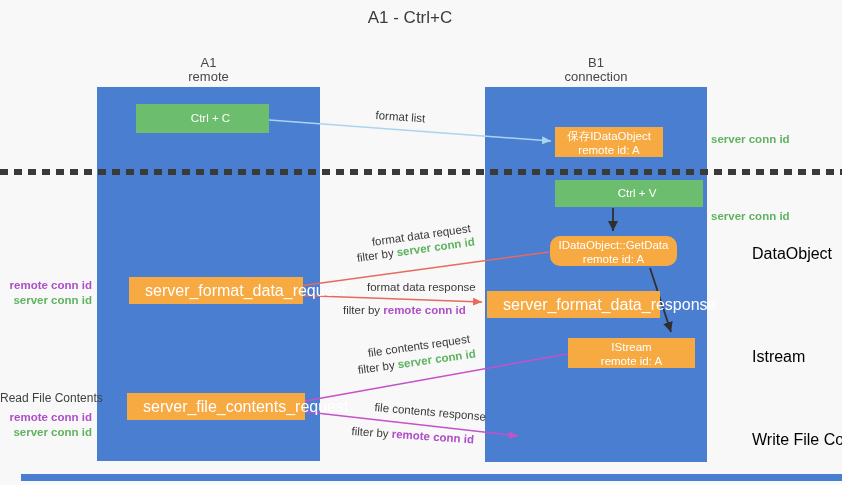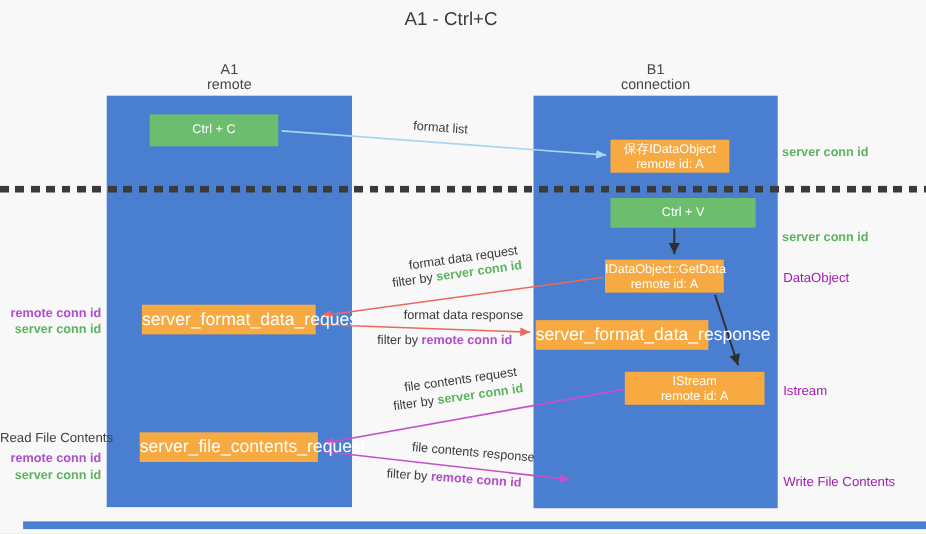--- a/index.html
+++ b/index.html
@@ -20,27 +20,27 @@
   .ln-blue{stroke:var(--arrow-blue);stroke-width:1.5;}
   .ln-red{stroke:var(--arrow-red);stroke-width:1.5;}
   .ln-magenta{stroke:var(--arrow-magenta);stroke-width:1.5;}
   .ln-black{stroke:var(--arrow-black);stroke-width:1.8;}
   .mk-blue{fill:var(--arrow-blue);} .mk-red{fill:var(--arrow-red);}
   .mk-magenta{fill:var(--arrow-magenta);} .mk-black{fill:var(--arrow-black);}
   .node{position:absolute;color:#fff;text-align:center;white-space:nowrap;}
   .node.green{background:var(--button-green);font-size:11.5px;}
   .node.orange{background:var(--box-orange);font-size:16px;}
   .node.twoline{font-size:11.5px;line-height:14px;padding-top:2px;}
-  .node.oneline{line-height:27px;}
+  .node.oneline{line-height:27px;padding-left:16px;}
   .albl{position:absolute;font-size:11.5px;color:#3a3a3a;white-space:nowrap;transform-origin:left top;}
   .g{color:var(--text-green);font-weight:bold;}
   .p{color:var(--text-purple);font-weight:bold;}
   .ann-left{position:absolute;left:0;width:92px;text-align:right;font-size:11.5px;
     font-weight:bold;line-height:15px;white-space:nowrap;}
-  .ann-plain{position:absolute;font-size:12px;color:#a21caf;white-space:nowrap;}
+  .ann-plain{position:absolute;font-size:16px;color:#000000;white-space:nowrap;margin-left:40px;}
   .ann-green{position:absolute;font-size:11.5px;font-weight:bold;color:var(--text-green);white-space:nowrap;}
 </style>
 </head>
 <body>
 
 <div class="canvas">
 
   <div class="title">
     <div>A1 - Ctrl+C</div>
   </div>
@@ -85,21 +85,21 @@
 
   <div class="node green oneline" style="left:136px;top:104px;width:117px;height:29px;line-height:29px;">Ctrl + C</div>
 
   <div class="node orange twoline" style="left:555px;top:127px;width:108px;height:28px;">
     <div>保存IDataObject</div>
     <div>remote id: A</div>
   </div>
 
   <div class="node green oneline" style="left:555px;top:180px;width:132px;height:27px;line-height:27px;">Ctrl + V</div>
 
-  <div class="node orange twoline" style="left:550px;top:236px;width:108px;height:28px;">
+  <div class="node orange twoline" style="left:550px;top:236px;width:127px;height:28px;border-radius:10px;">
     <div>IDataObject::GetData</div>
     <div>remote id: A</div>
   </div>
 
   <div class="node orange oneline" style="left:129px;top:277px;width:158px;height:27px;">server_format_data_request</div>
 
   <div class="node orange oneline" style="left:487px;top:291px;width:157px;height:27px;">server_format_data_response</div>
 
   <div class="node orange twoline" style="left:568px;top:338px;width:127px;height:28px;">
     <div>IStream</div>

